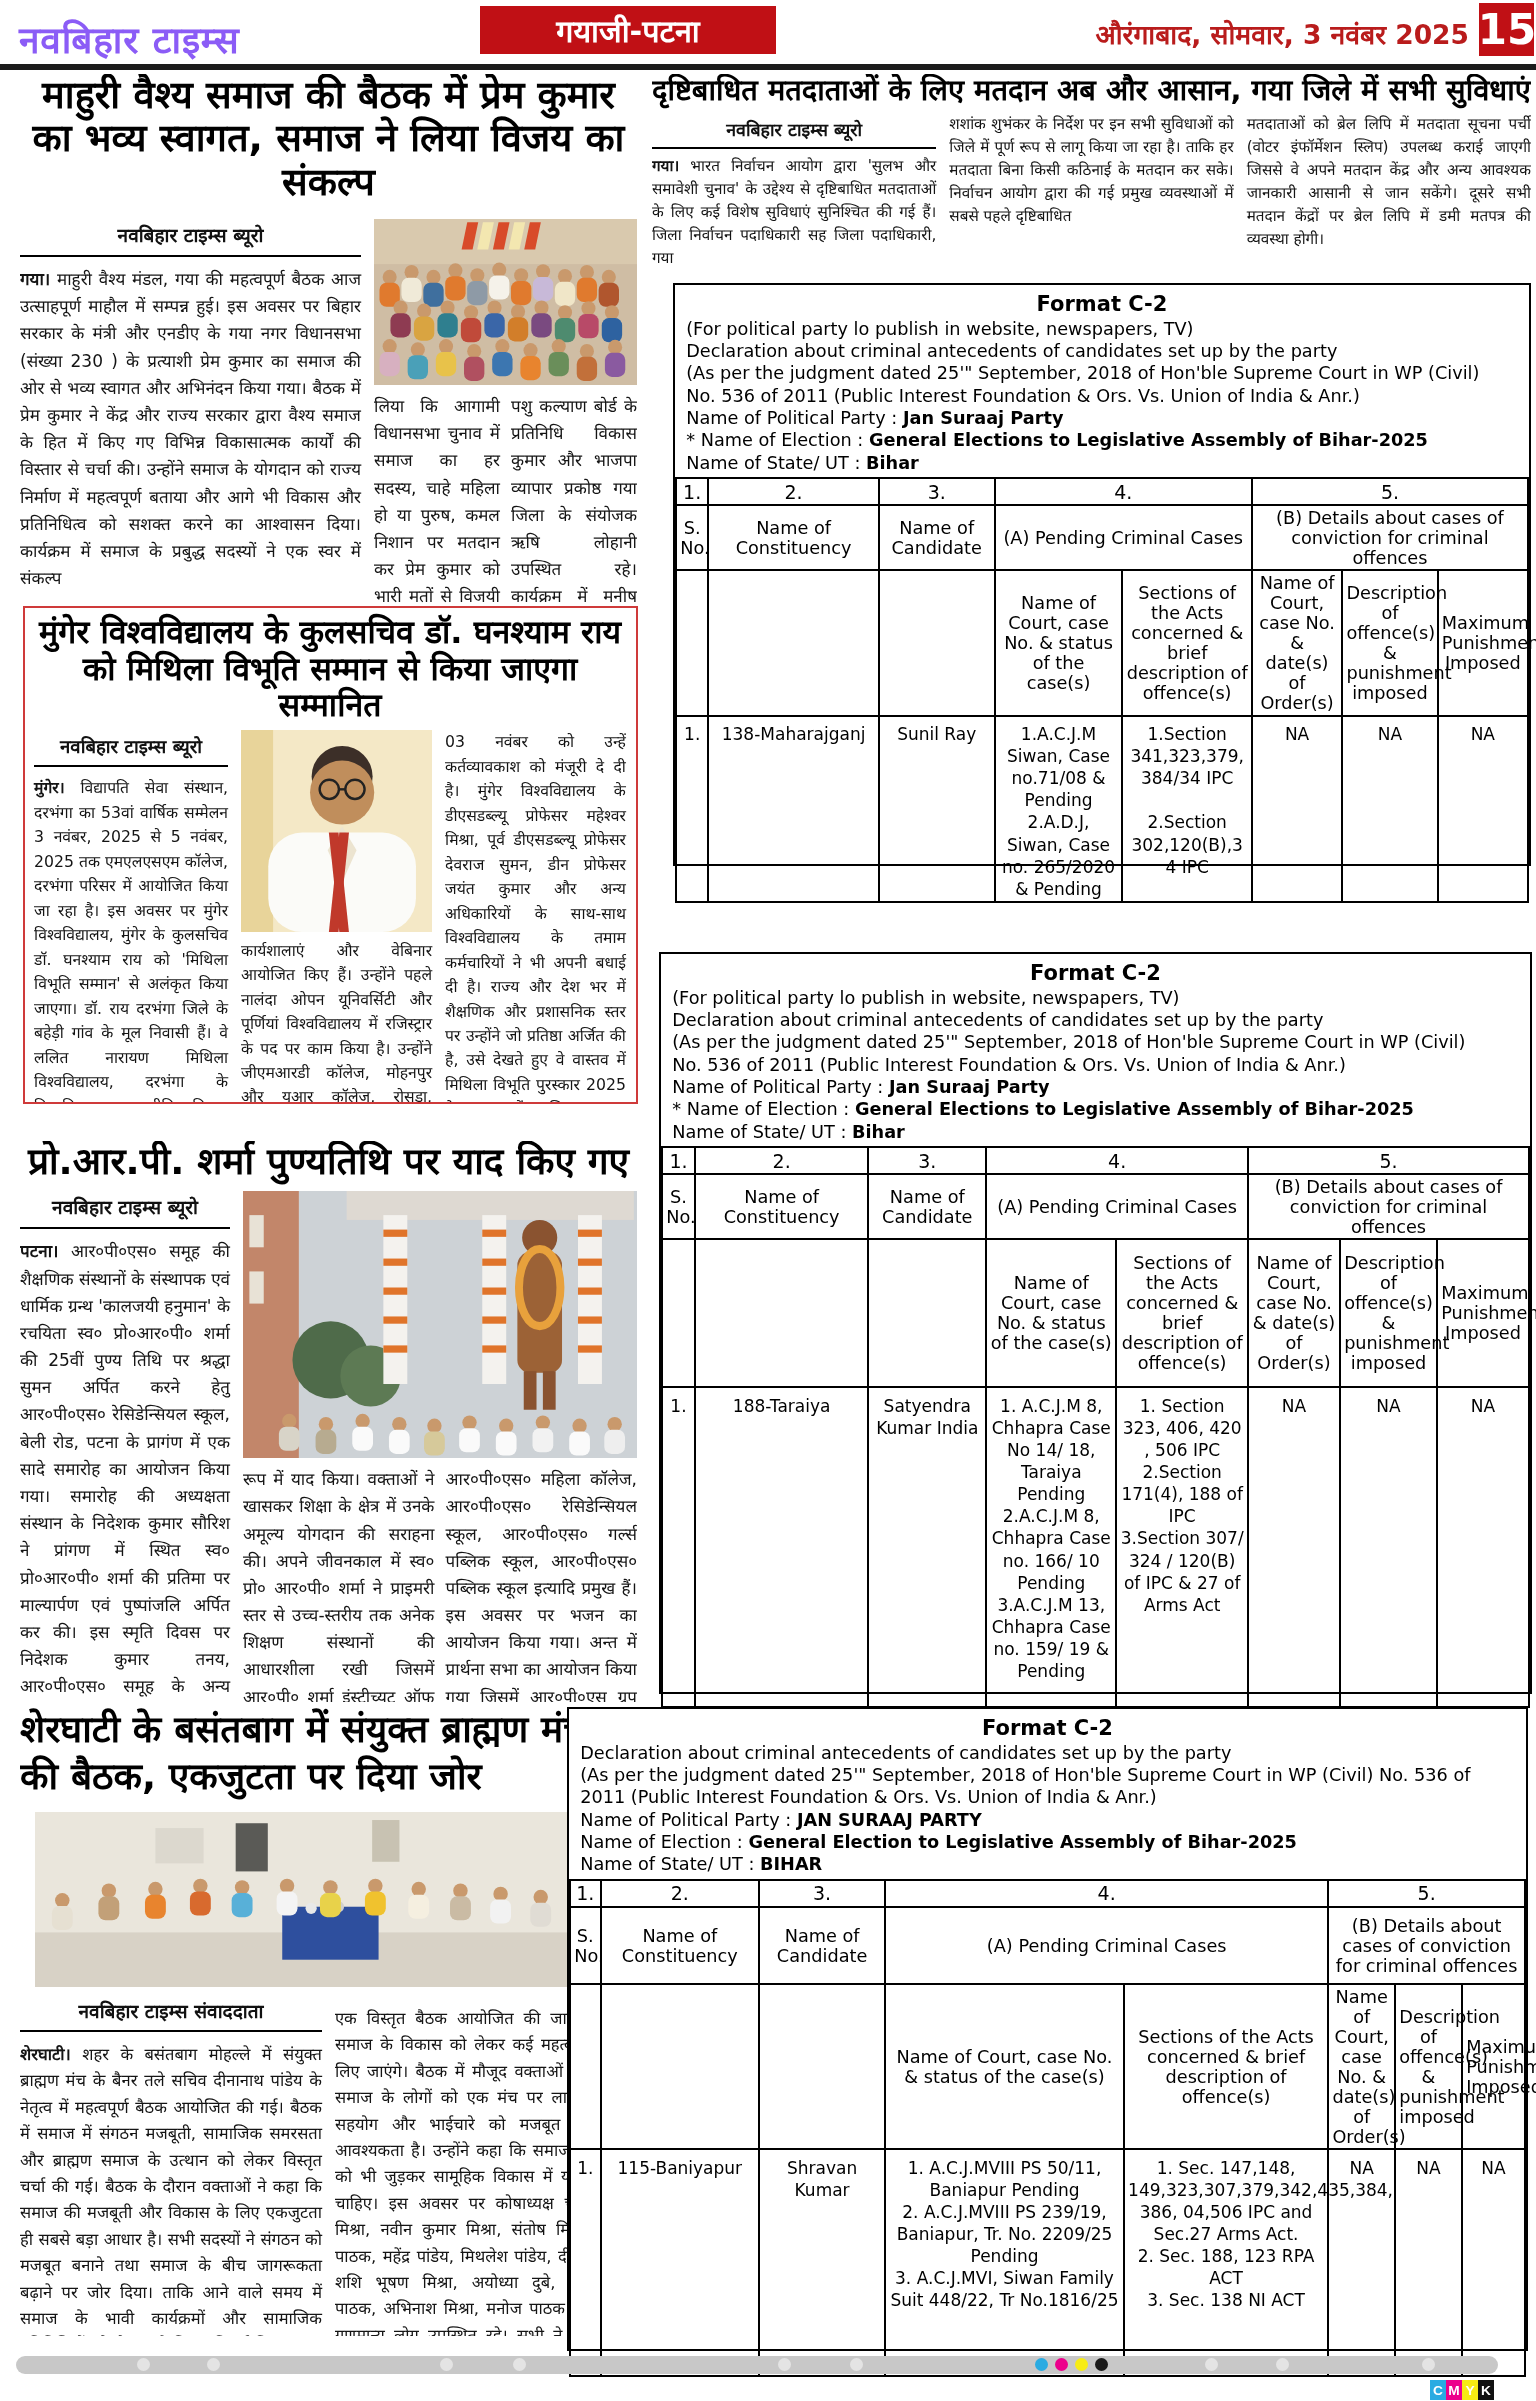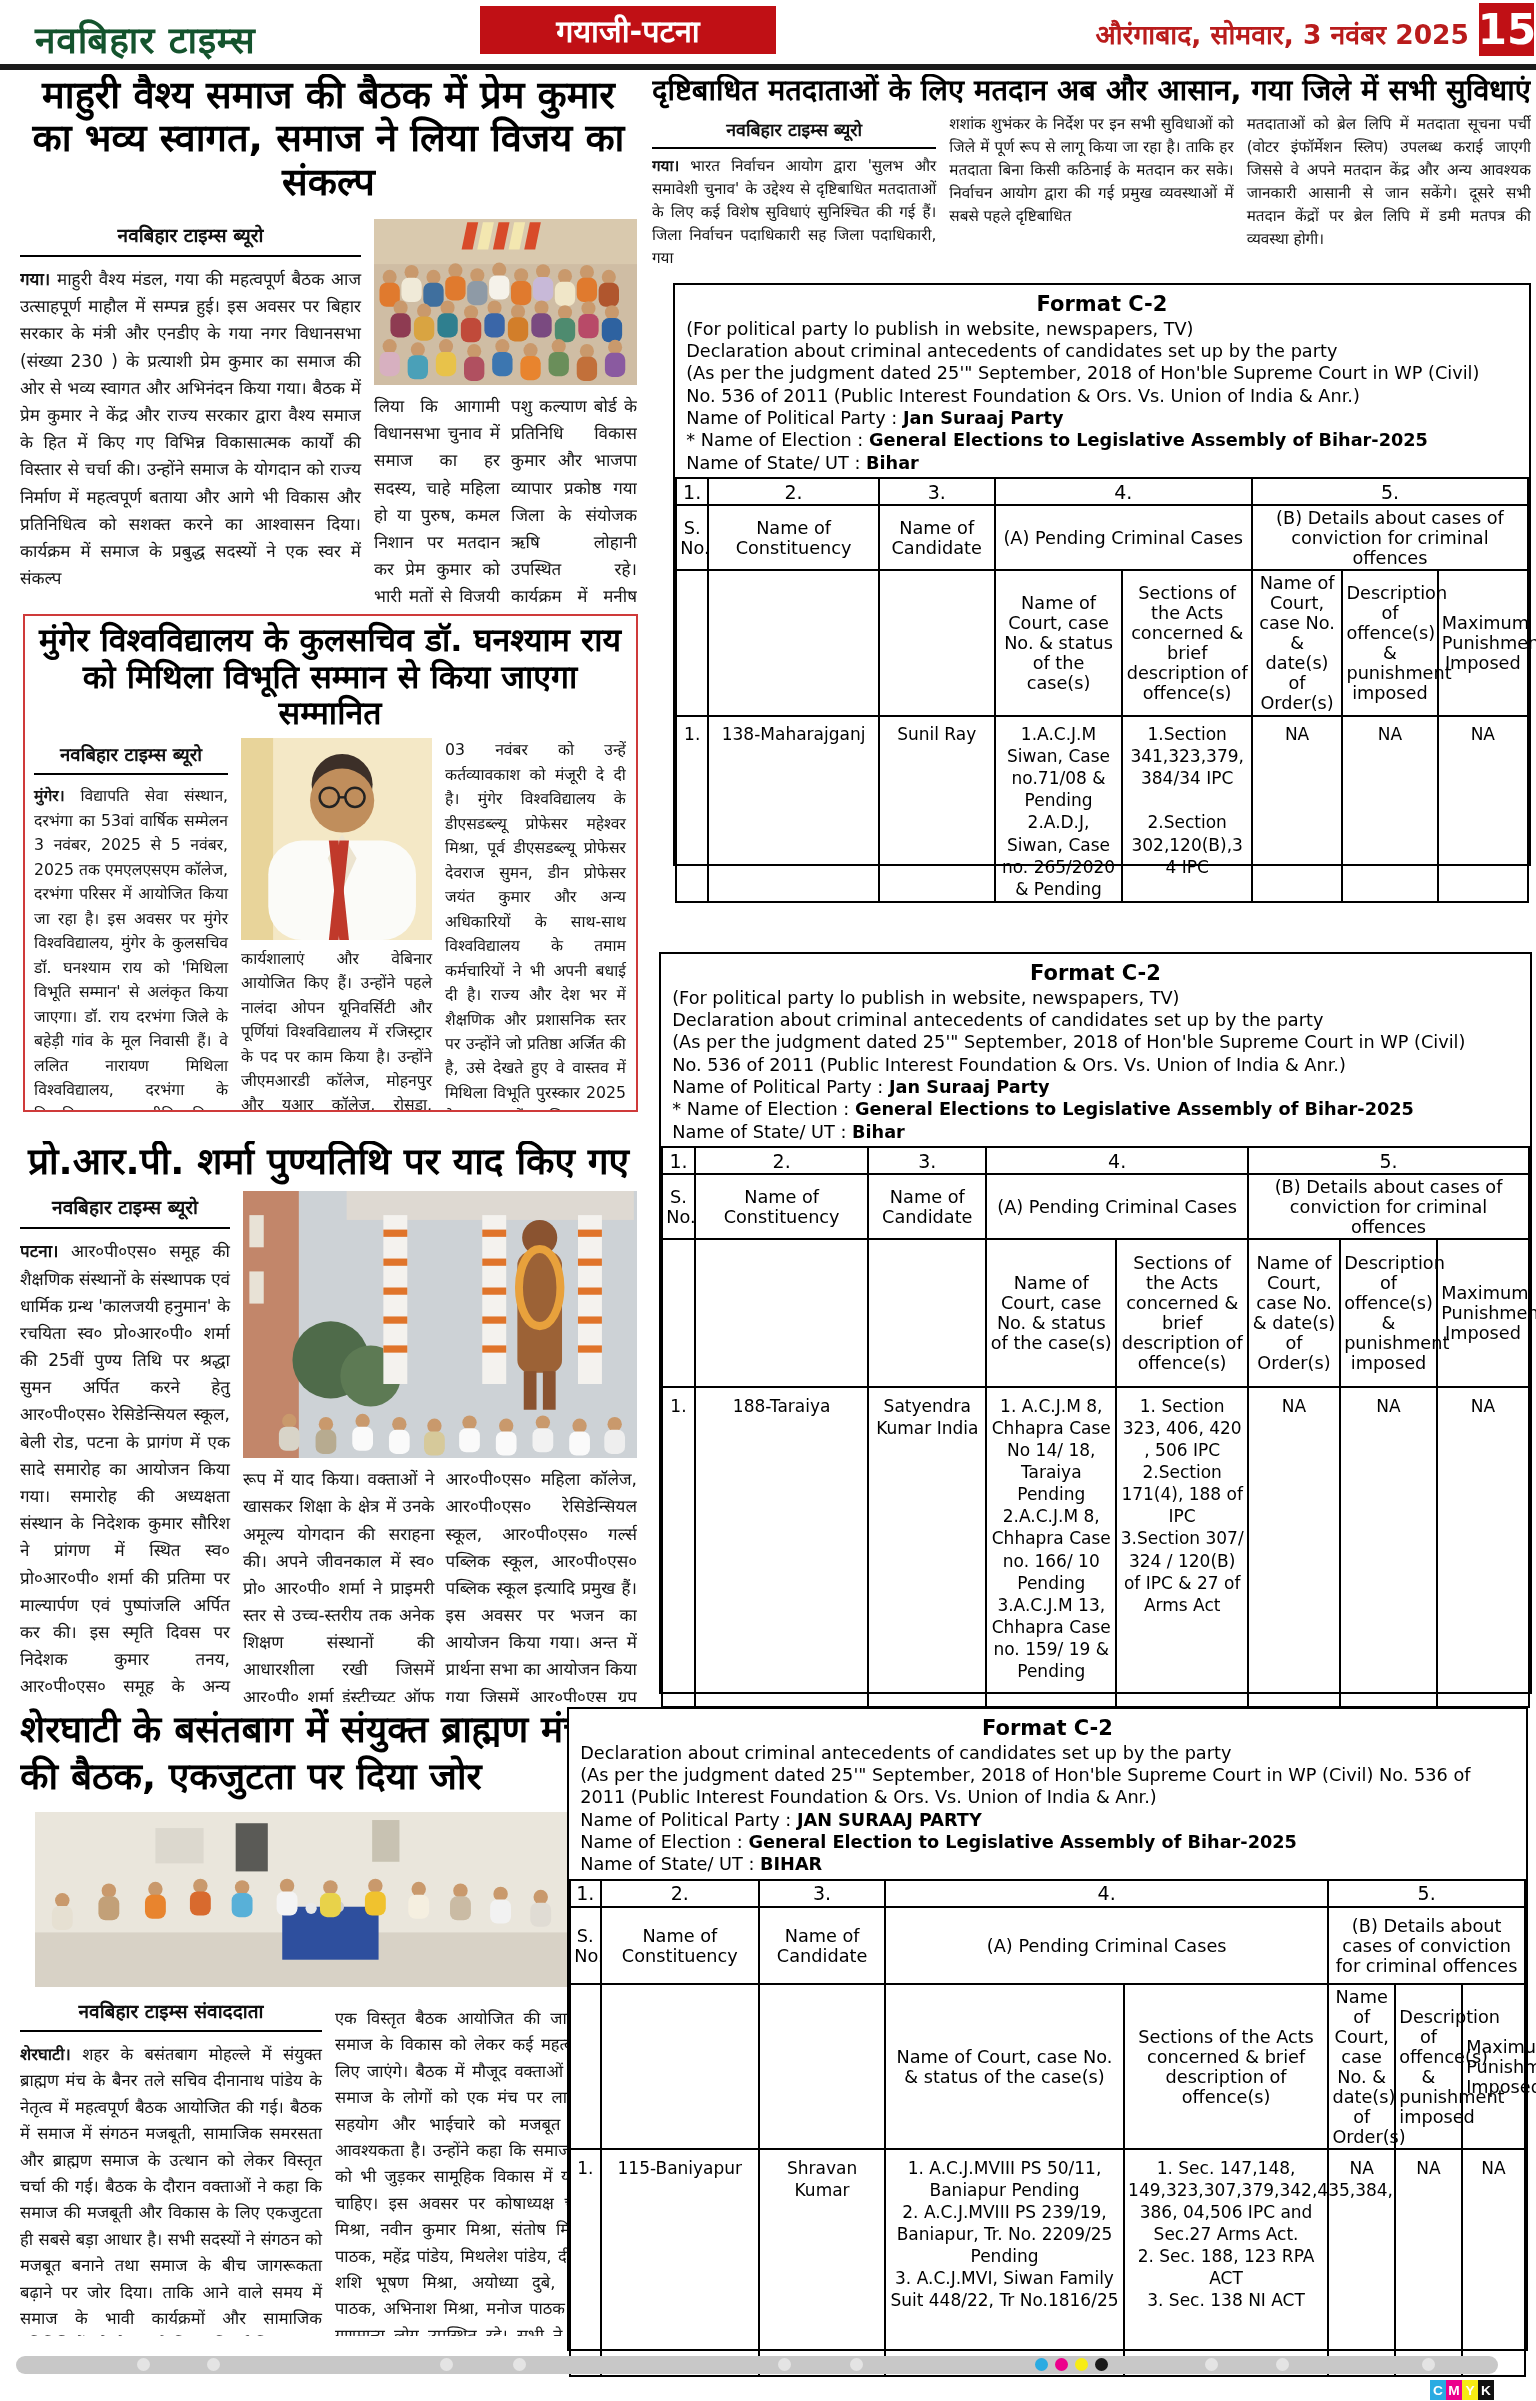--- a/index.html
+++ b/index.html
@@ -1,21 +1,21 @@
 <!DOCTYPE html>
 <html style="font-size:13px"><head>
 <meta charset="utf-8">
 <style>
   * { box-sizing: border-box; margin: 0; padding: 0; }
   html,body { background:#ffffff; }
   body { width:1536px; height:2401px; position:relative; font-family:"DejaVu Sans","Liberation Sans",sans-serif; color:#111; }
   .page { position:relative; width:1536px; height:2401px; overflow:hidden; background:#fff; }
 
   
-  .masthead { position:absolute; left:35px; top:13px; font-size:37px; font-weight:800; color:#14532d; letter-spacing:0.8px; }
+  .masthead { position:absolute; left:19px; top:13px; font-size:37px; font-weight:800; color:#8b5cf6; letter-spacing:0.8px; }
   .edition-box { position:absolute; left:480px; top:6.4px; width:296px; height:48px; background:#c01015; color:#fff;
                  display:flex; align-items:center; justify-content:center; font-size:30.5px; font-weight:800; }
   .dateline-top { position:absolute; right:67px; top:16px; font-size:26.5px; font-weight:800; color:#b91c1c; }
   .pagenum-box { position:absolute; right:1.6px; top:3.2px; width:55px; height:53px; background:#c01015; color:#fff;
                  display:flex; align-items:center; justify-content:center; font-size:42px; font-weight:800; }
   .top-rule { position:absolute; left:0; top:64px; width:1536px; height:5.6px; background:#1c1c1c; }
 
   
   .article { position:absolute; overflow:hidden; }
   .headline { font-weight:800; color:#000; line-height:1.14; }
@@ -25,21 +25,21 @@
   .col { flex:1; }
   .btx { font-size:17px; line-height:1.6; text-align:justify; color:#141414; }
   .dl { font-weight:800; }
   .photo { width:100%; display:block; background:#d8cfc0; }
   svg { display:block; }
 
   
   #a-lead { left:20px; top:74px; width:617px; height:529px; }
   #a-lead .headline { font-size:38px; text-align:center; margin-bottom:15px; }
   #a-lead .c1 { width:341px; flex:none; }
-  #a-munger { left:22.5px; top:606px; width:615px; height:498px; border:2.4px solid #cf3a3a; padding:6.4px 9.6px;margin-top:8px; }
+  #a-munger { left:22.5px; top:606px; width:615px; height:498px; border:2.4px solid #cf3a3a; padding:6.4px 9.6px; }
   #a-munger .headline { font-size:32px; text-align:center; margin-bottom:6.4px; }
   #a-munger .btx { font-size:15.7px; line-height:1.56; }
   #a-munger .byline { font-size:18.5px; }
   #a-sharma { left:20px; top:1141px; width:617px; height:561px; }
   #a-sharma .headline { font-size:37px; text-align:center; margin-bottom:8px; }
   #a-sharma .c1 { width:210px; flex:none; }
   #a-sherghati { left:20px; top:1706px; width:617px; height:630px; }
   #a-sherghati .headline { font-size:37px; text-align:left; line-height:1.28; margin-bottom:11.2px; }
   #a-sherghati .c1 { width:302px; flex:none; }
   #a-sherghati .btx { font-size:16.5px; }

